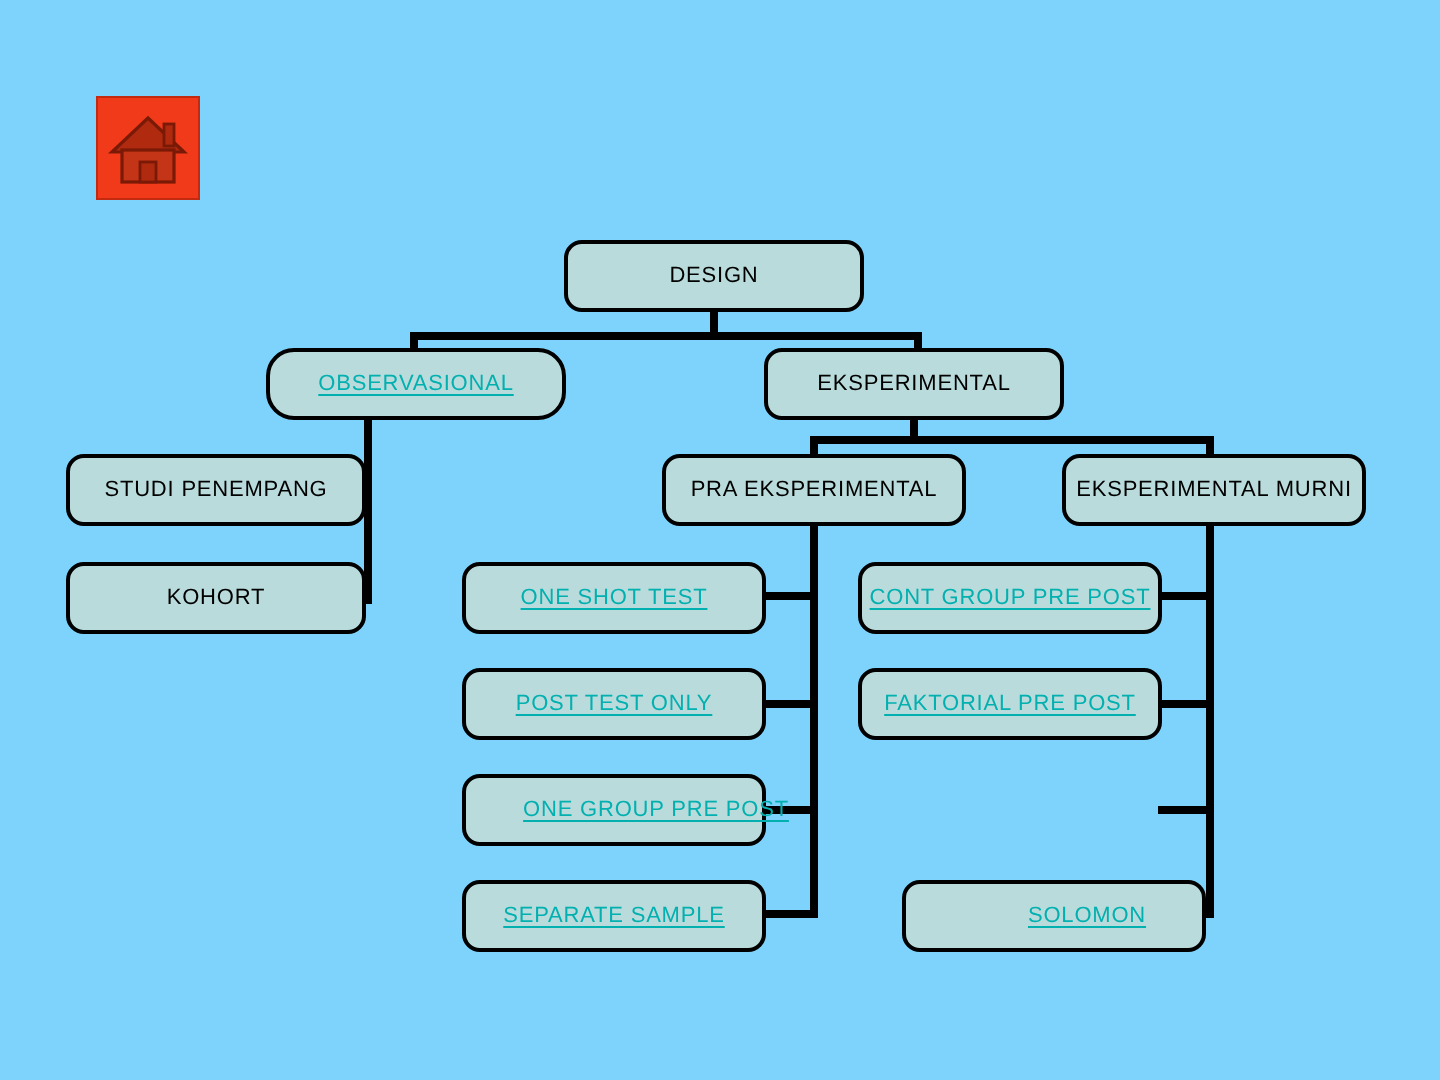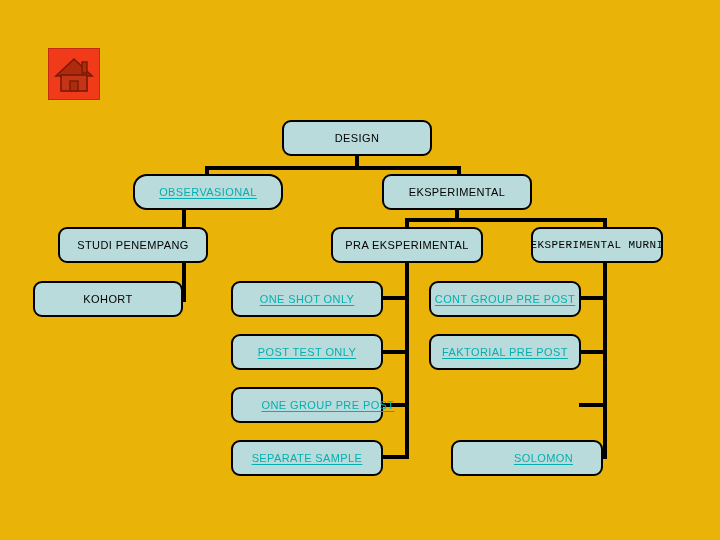--- a/index.html
+++ b/index.html
@@ -10,21 +10,21 @@
   body {
     width: 720px;
     height: 540px;
     font-family: "Liberation Sans", sans-serif;
     overflow: hidden;
   }
   #canvas {
     position: relative;
     width: 720px;
     height: 540px;
-    background: #eab308;
+    background: #7dd3fc;
   }
 
   
   .home-icon {
     position: absolute;
     left: 48px;
     top: 48px;
     width: 52px;
     height: 52px;
     background: #f03a1a;
@@ -113,38 +113,38 @@
   </div>
 
   <div class="node link" style="left:133px; top:174px; width:150px; height:36px;border-radius:14px;">
     <span class="lbl">OBSERVASIONAL</span>
   </div>
 
   <div class="node" style="left:382px; top:174px; width:150px; height:36px;">
     <span class="lbl">EKSPERIMENTAL</span>
   </div>
 
-  <div class="node" style="left:33px; top:227px; width:150px; height:36px;margin-left:25px;">
+  <div class="node" style="left:33px; top:227px; width:150px; height:36px;">
     <span class="lbl">STUDI  PENEMPANG</span>
   </div>
 
   <div class="node" style="left:33px; top:281px; width:150px; height:36px;">
     <span class="lbl">KOHORT</span>
   </div>
 
   <div class="node" style="left:331px; top:227px; width:152px; height:36px;">
     <span class="lbl">PRA EKSPERIMENTAL</span>
   </div>
 
-  <div class="node" style="left:531px; top:227px; width:132px; height:36px;font-family:Liberation Mono, monospace;">
+  <div class="node" style="left:531px; top:227px; width:152px; height:36px;">
     <span class="lbl">EKSPERIMENTAL  MURNI</span>
   </div>
 
   <div class="node link" style="left:231px; top:281px; width:152px; height:36px;">
-    <span class="lbl">ONE SHOT ONLY</span>
+    <span class="lbl">ONE SHOT TEST</span>
   </div>
 
   <div class="node link" style="left:231px; top:334px; width:152px; height:36px;">
     <span class="lbl">POST TEST ONLY</span>
   </div>
 
   <div class="node link" style="left:231px; top:387px; width:152px; height:36px;padding-left:48px;">
     <span class="lbl">ONE GROUP PRE POST</span>
   </div>
 

